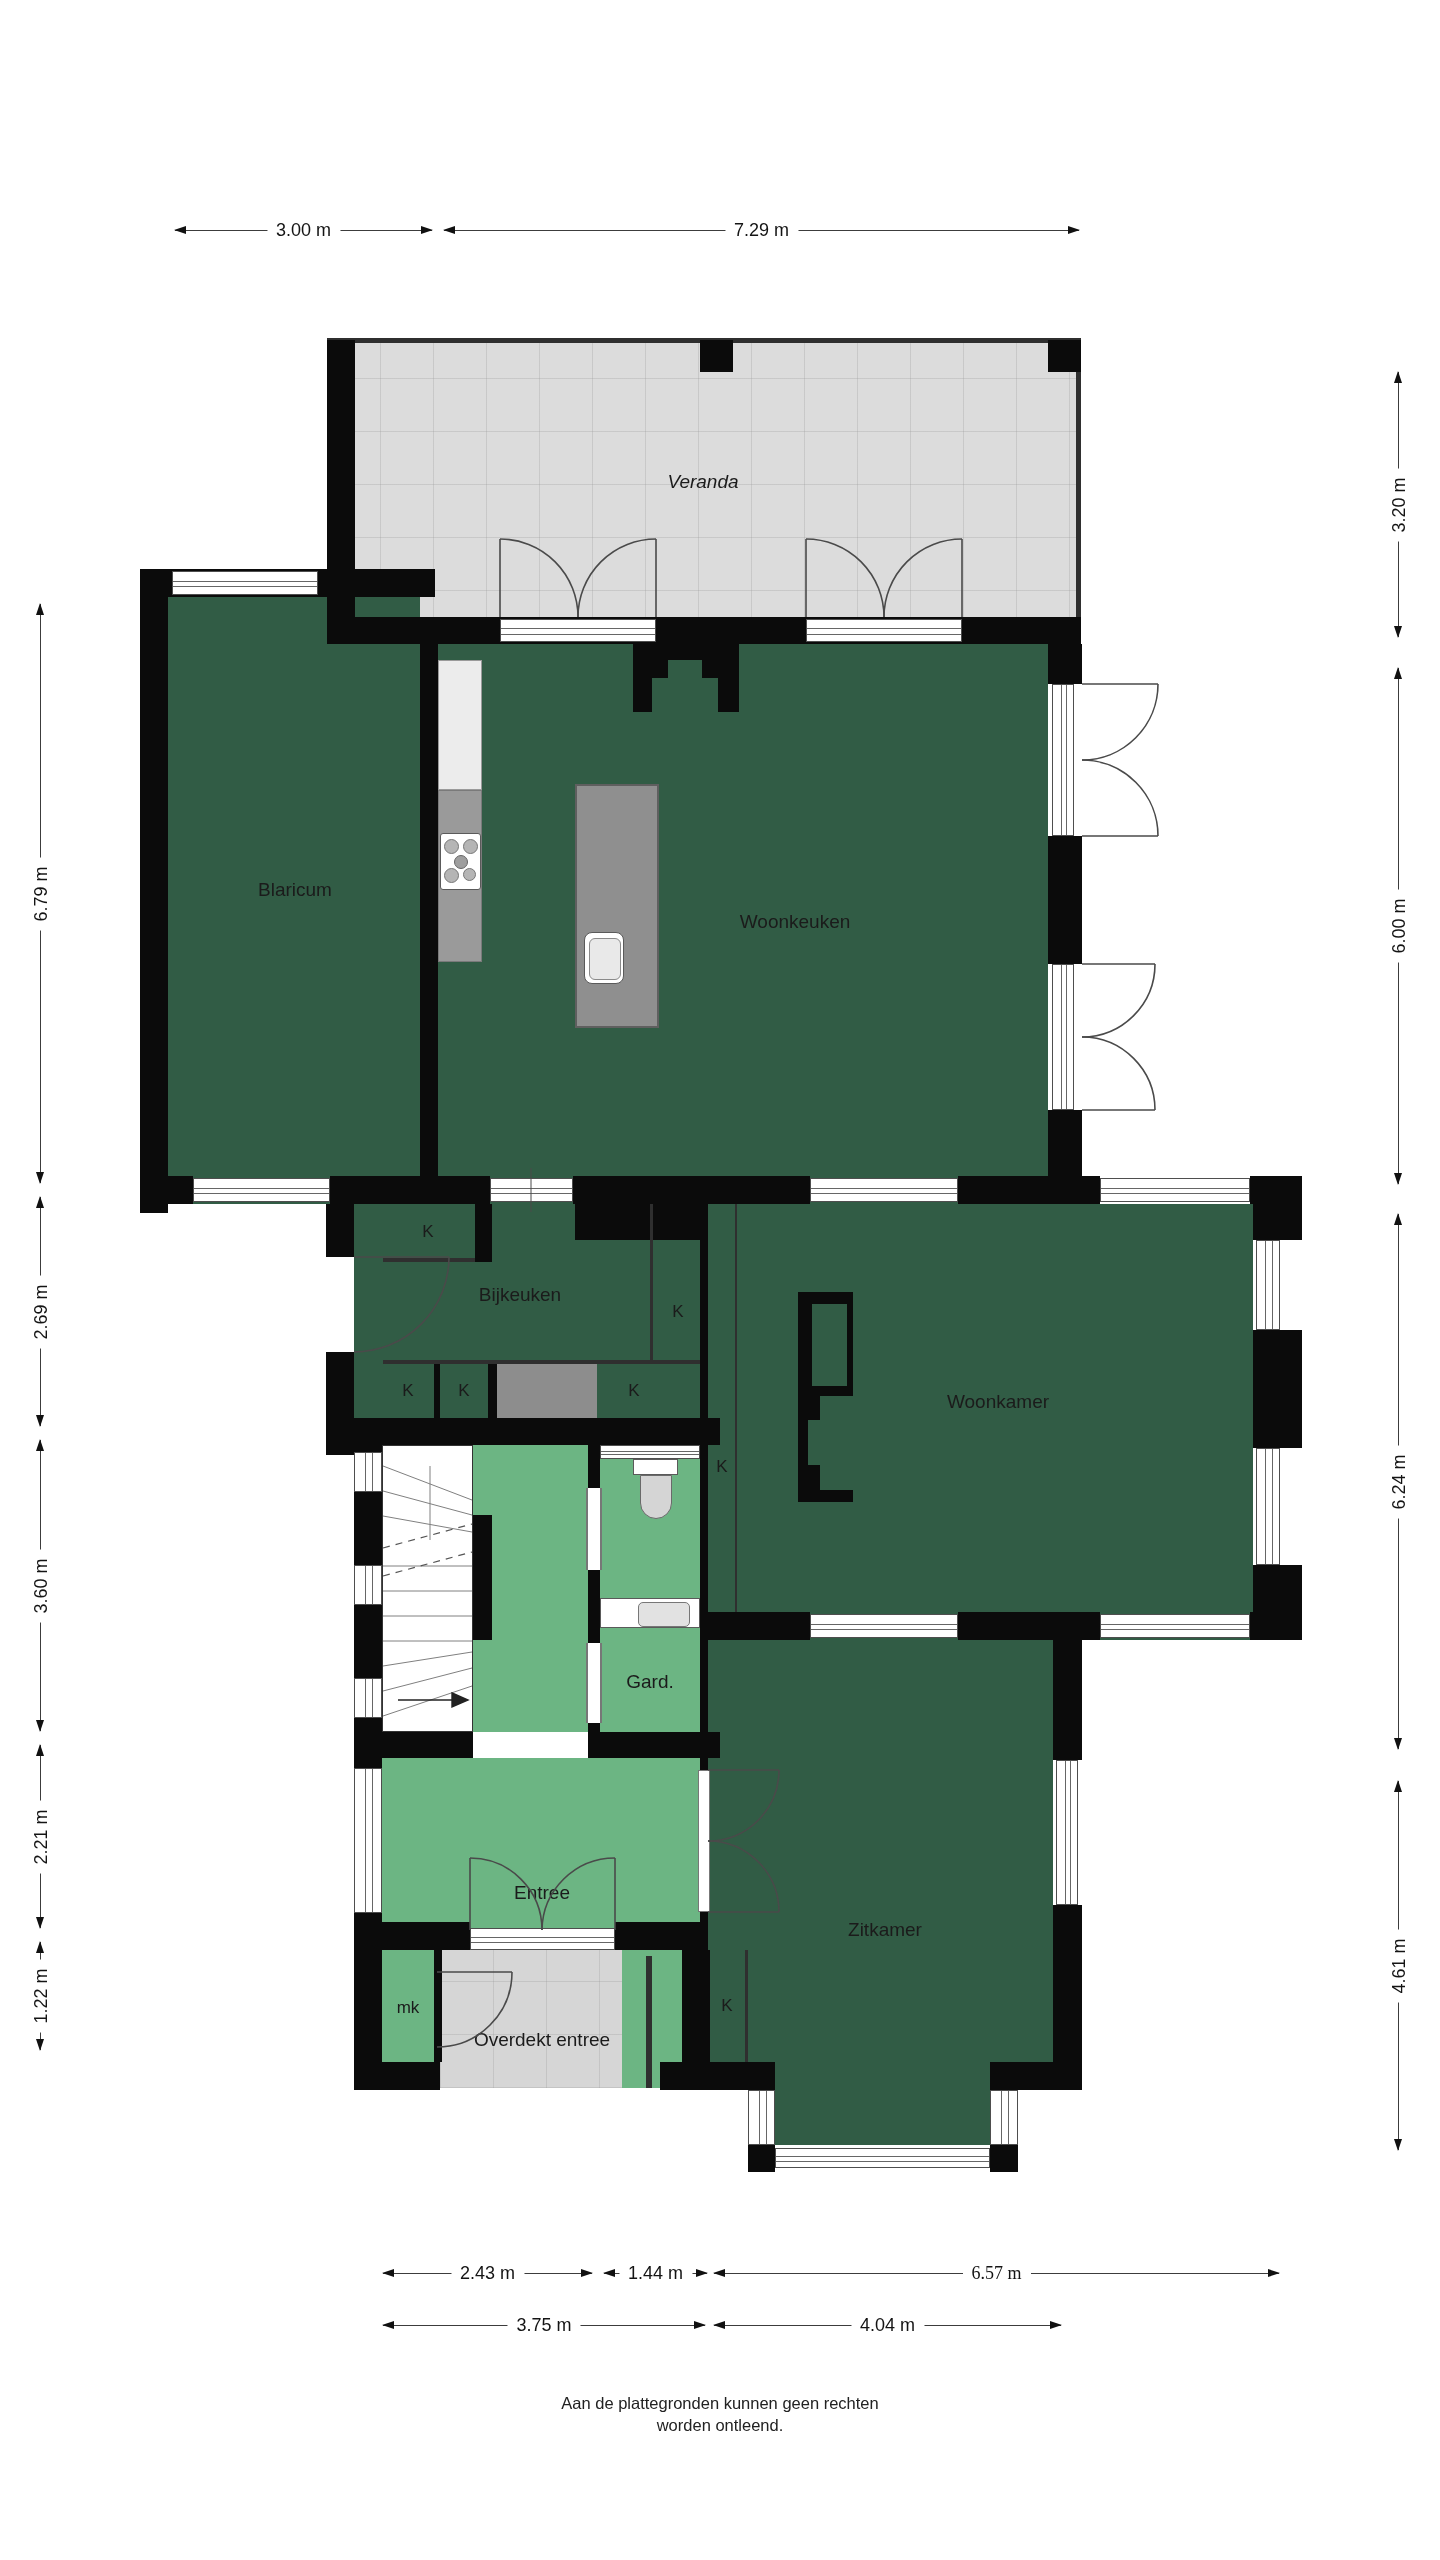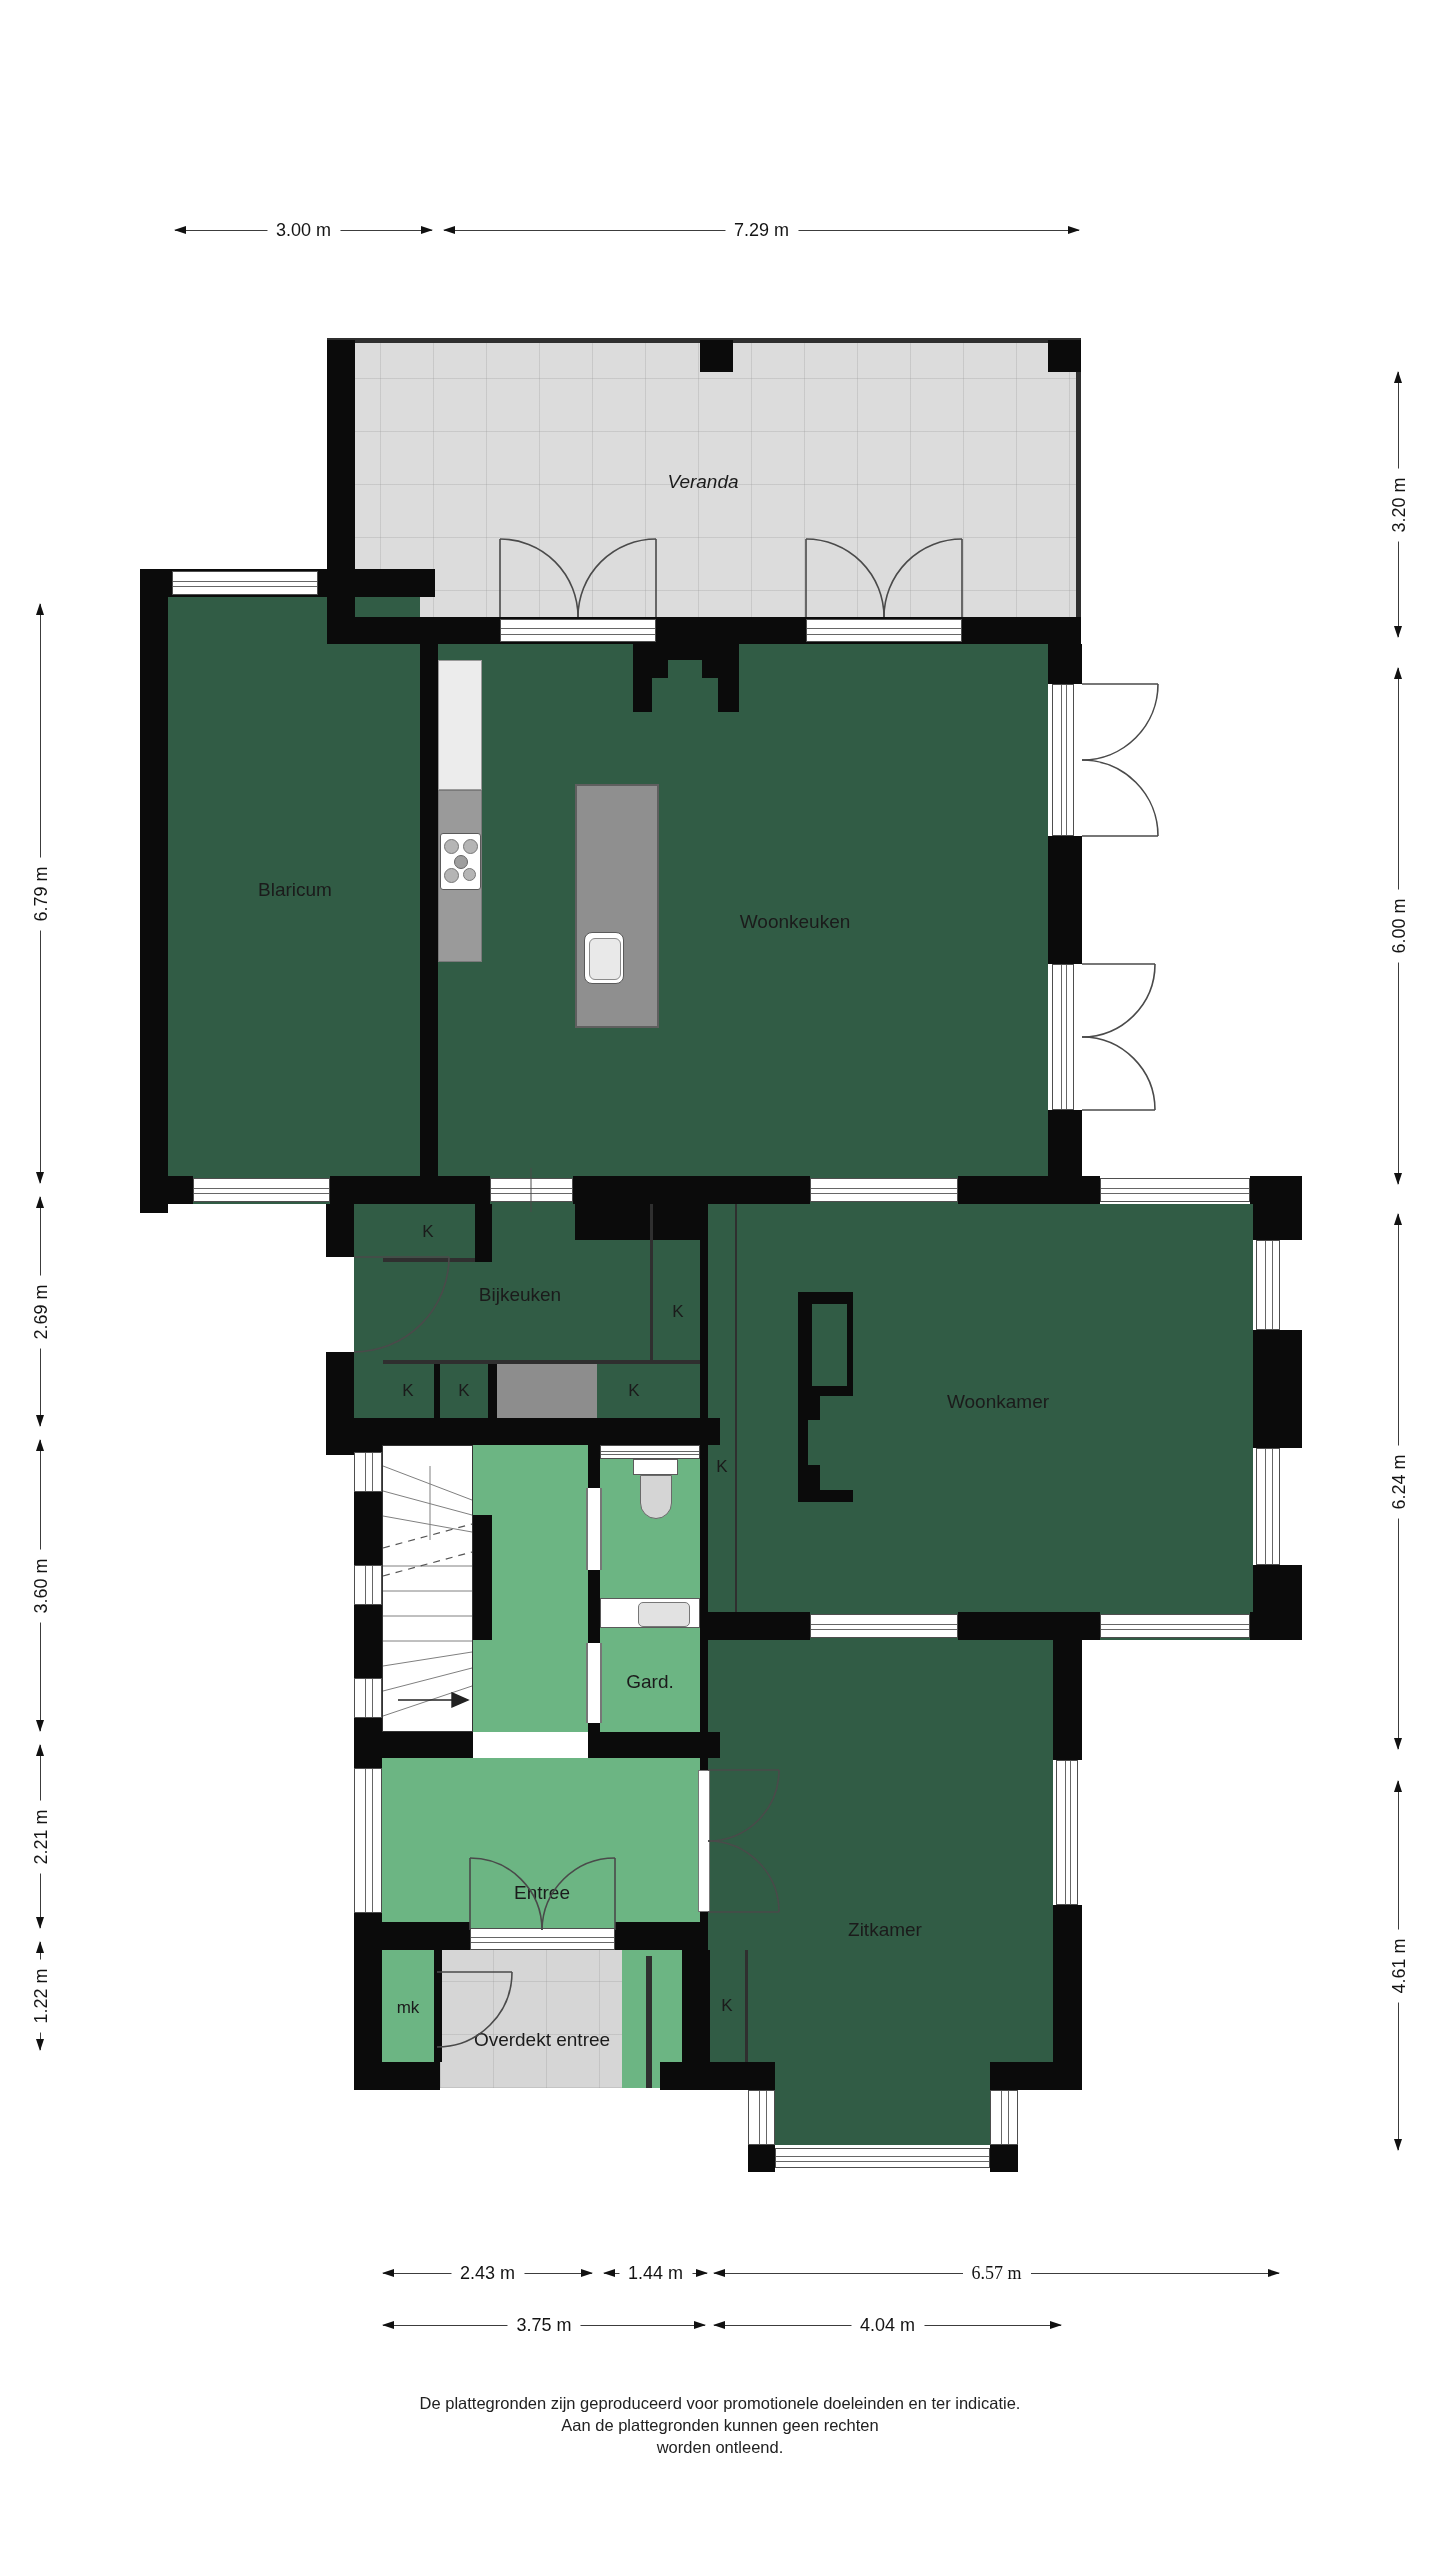--- a/index.html
+++ b/index.html
@@ -352,18 +352,17 @@
       <span class="ah-r"></span>
     <span class="dlabel">3.75 m</span>
   </div>
   <div class="dim-h" style="left:714px;top:2325px;width:347px;">
     <span class="ah-l"></span>
       <span class="ah-r"></span>
     <span class="dlabel">4.04 m</span>
   </div>
 
   <div id="footer">
-    <div>De plattegronden zijn geproduceerd voor promotionele doeleinden en ter indicatie.</div>
     <div>Aan de plattegronden kunnen geen rechten</div>
     <div>worden ontleend.</div>
   </div>
 
 </div>
 
 </body></html>

